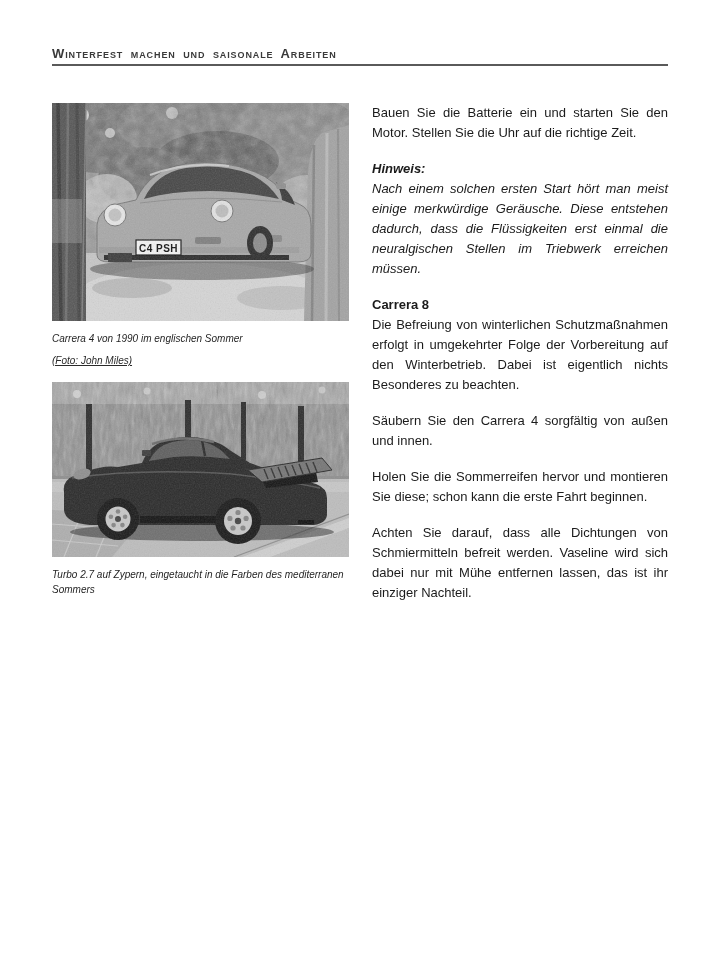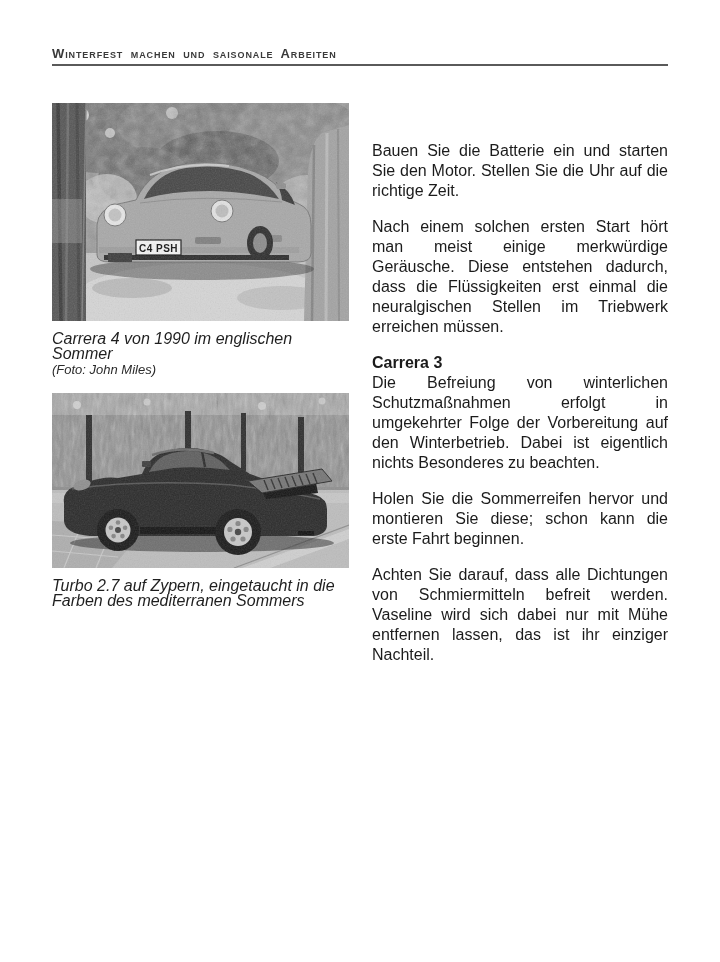--- a/index.html
+++ b/index.html
@@ -32,44 +32,45 @@
     top: 103px;
     width: 616px;
     display: grid;
     grid-template-columns: 297px 296px;
     column-gap: 23px;
   }
 
   
   .photo { display: block; width: 297px; background: #9c9c9c; }
   .caption {
-    font-size: 16px;
+    font-size: 10px;
     font-style: italic;
     line-height: 15px;
     color: #1f1f1f;
     margin-top: 10px;
   }
   .credit {
-    font-size: 13px;
+    font-size: 10px;
     font-style: italic;
     color: #2a2a2a;
-    margin-top: 1px;
+    margin-top: 9px;
+    text-decoration: underline;
   }
   .photo-block-2 { margin-top: 16px; }
 
   
-  .article { font-size: 16px; line-height: 20px; margin-top: 38px; }
+  .article { font-size: 13px; line-height: 20px; }
   .article p {
     margin: 0 0 16px 0;
     text-align: justify;
     hyphens: manual;
   }
   .article .h-note { font-weight: bold; font-style: italic; margin: 0; }
   .article .h-sec  { font-weight: bold; margin: 0; }
-  .article .italic { }
+  .article .italic { font-style: italic; }
 
   
   .footer-rule {
     position: absolute;
     left: 52px; right: 52px; top: 916px;
     border: none; border-top: 1.5px solid #555; margin: 0;
   }
   .page-number {
     position: absolute;
     left: 52px; top: 923px;
@@ -265,25 +266,27 @@
 
         <rect width="297" height="175" filter="url(#grain2)" opacity="0.18"></rect>
       </svg>
 
       <div class="caption">Turbo 2.7 auf Zypern, eingetaucht in die Farben des mediterranen Sommers</div>
     </div>
 
     <div class="article">
       <p>Bauen Sie die Batterie ein und starten Sie den Motor. Stellen Sie die Uhr auf die richtige Zeit.</p>
 
+      <p class="h-note">Hinweis:</p>
       <p class="italic">Nach einem solchen ersten Start hört man meist einige merkwürdige Geräusche. Diese entstehen dadurch, dass die Flüssigkeiten erst einmal die neuralgischen Stellen im Trieb­werk erreichen müssen.</p>
 
-      <p class="h-sec">Carrera 3</p>
+      <p class="h-sec">Carrera 8</p>
       <p>Die Befreiung von winterlichen Schutzmaßnahmen erfolgt in umgekehrter Folge der Vorbereitung auf den Winter­betrieb. Dabei ist eigentlich nichts Besonderes zu beachten.</p>
 
+      <p>Säubern Sie den Carrera 4 sorgfältig von außen und innen.</p>
 
       <p>Holen Sie die Sommerreifen hervor und montieren Sie diese; schon kann die erste Fahrt beginnen.</p>
 
       <p>Achten Sie darauf, dass alle Dichtungen von Schmiermitteln befreit werden. Vaseline wird sich dabei nur mit Mühe ent­fernen lassen, das ist ihr einziger Nachteil.</p>
     </div>
   </div>
 
   <hr class="footer-rule">
   <div class="page-number">104</div>
 </div>

